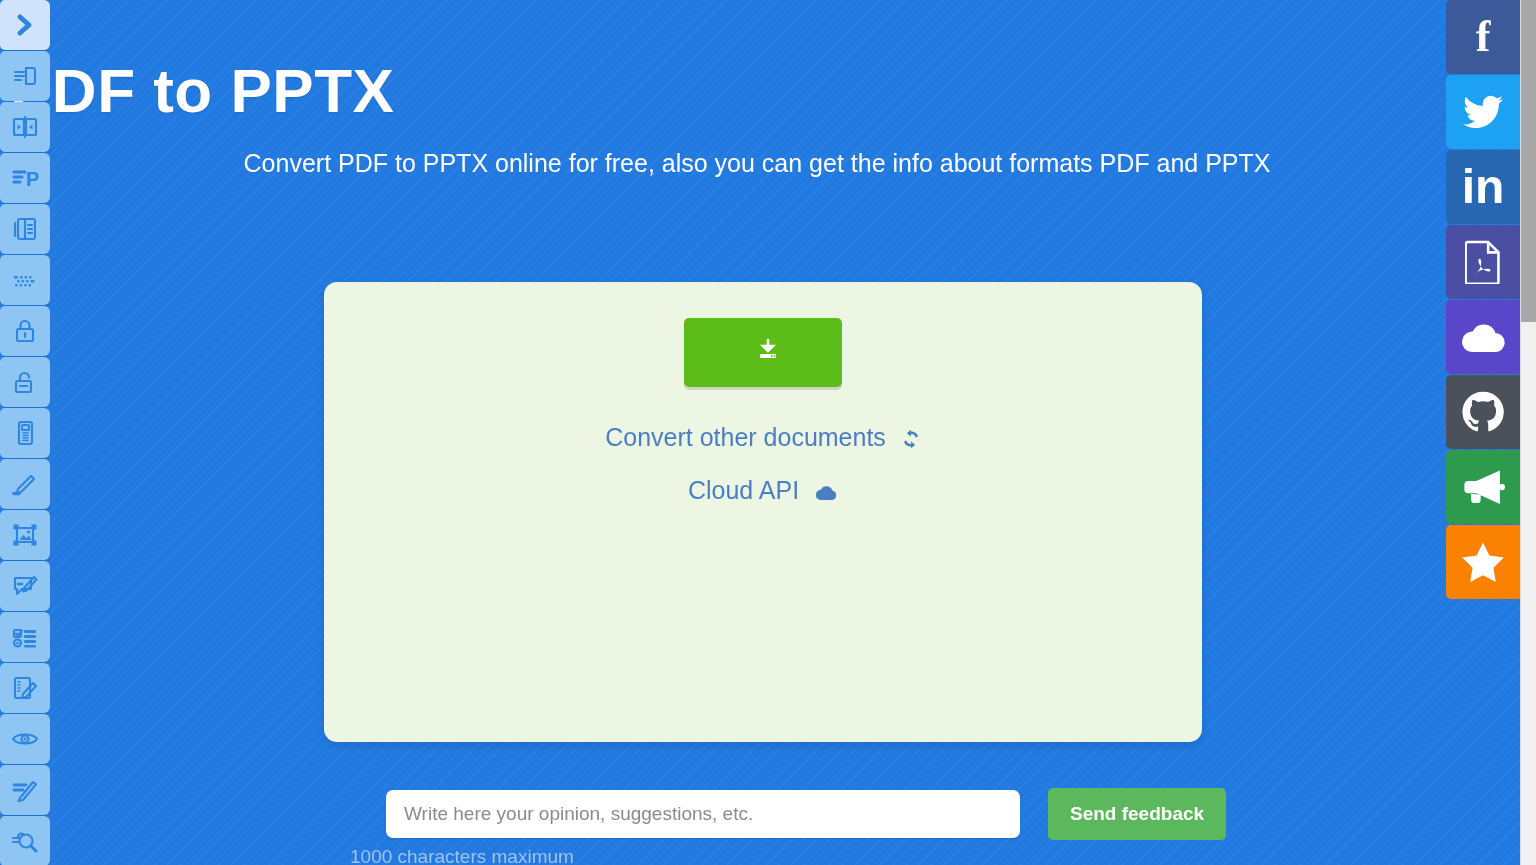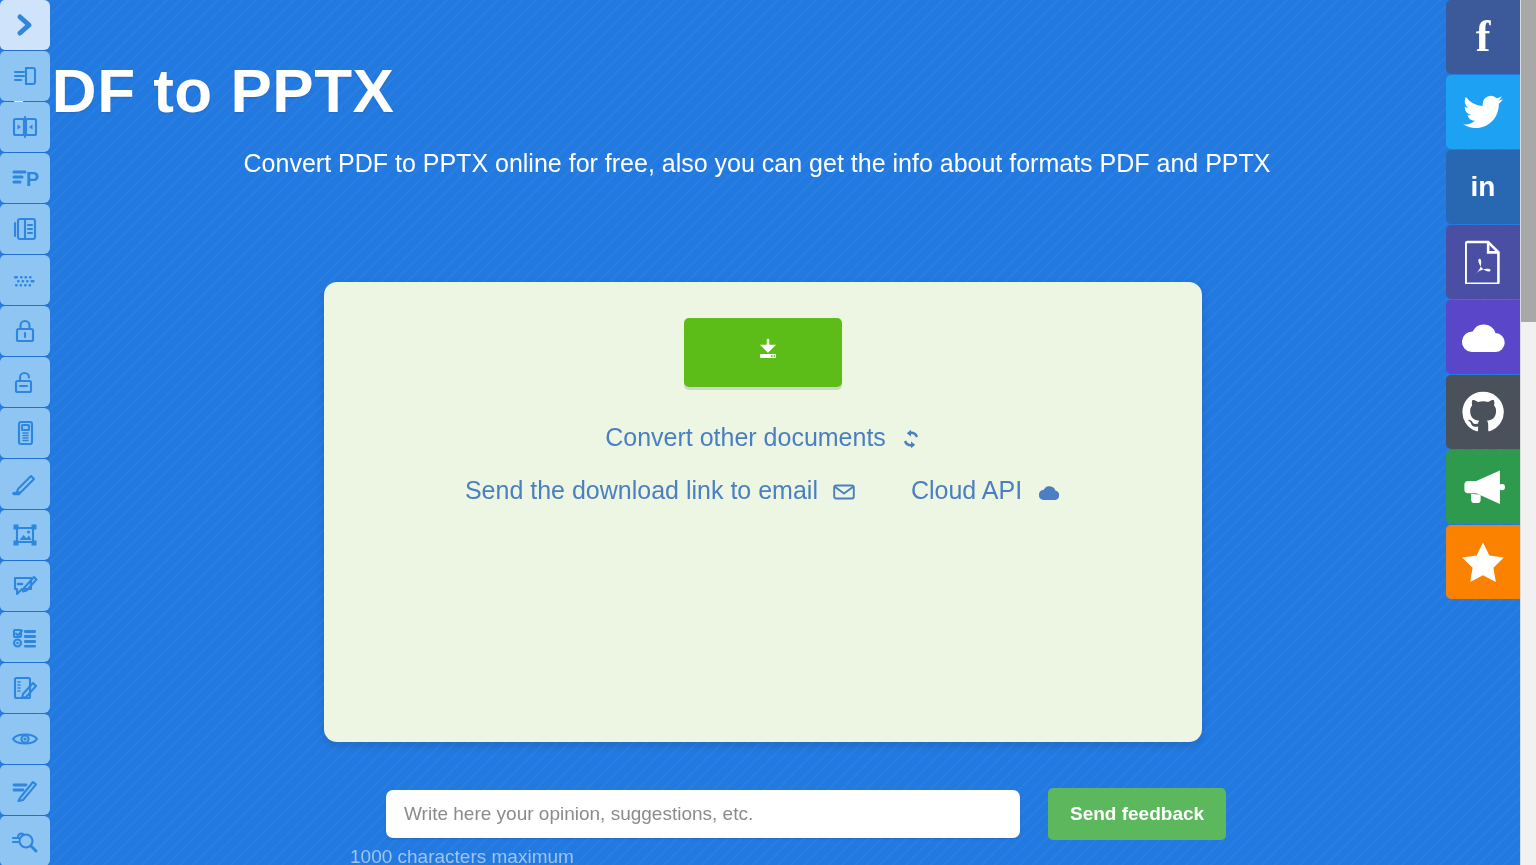--- a/index.html
+++ b/index.html
@@ -441,29 +441,20 @@
         <span>
           <svg width="20" height="20" viewBox="0 0 20 20" fill="#4a7fc1">
             <path d="M10 2.5 a7.5 7.5 0 0 1 7.1 5.1 l-2.3 .8 A5 5 0 0 0 10 5 V7.6 L5.8 4.2 10 0.8 Z"></path>
             <path d="M10 17.5 a7.5 7.5 0 0 1 -7.1 -5.1 l2.3 -.8 A5 5 0 0 0 10 15 v-2.6 l4.2 3.4 -4.2 3.4 Z"></path>
           </svg>
         </span>
       </a>
     </div>
 
     <div id="secondary-links-row">
-      <a class="card-link" id="send-email-link">
-        <span>Send the download link to email</span>
-        <span>
-          <svg width="22" height="20" viewBox="0 0 22 20">
-            <rect x="1.2" y="3.5" width="19.6" height="13" rx="2" fill="none" stroke="#4a7fc1" stroke-width="1.9"></rect>
-            <path d="M2.5 5.2 L11 11.5 L19.5 5.2" fill="none" stroke="#4a7fc1" stroke-width="1.9" stroke-linecap="round" stroke-linejoin="round"></path>
-          </svg>
-        </span>
-      </a>
       <a class="card-link" id="cloud-api-link">
         <span>Cloud API</span>
         <span>
           <svg width="24" height="18" viewBox="0 0 24 18" fill="#4a7fc1">
             <path d="M6.2 16 A5.2 5.2 0 0 1 6.8 5.7 A6.3 6.3 0 0 1 18.4 6.6 A4.8 4.8 0 0 1 18.2 16 Z"></path>
           </svg>
         </span>
       </a>
     </div>
   </div>
@@ -484,21 +475,21 @@
 
   <div class="social-tile" style="background:#1da1f2">
     <span>
       <svg width="40" height="34" viewBox="0 0 24 20">
         <path d="M24 2.4 a9.8 9.8 0 0 1 -2.8 .8 A4.9 4.9 0 0 0 23.3 .6 a9.8 9.8 0 0 1 -3.1 1.2 A4.9 4.9 0 0 0 11.8 5.3 a4.9 4.9 0 0 0 .1 1.1 A13.9 13.9 0 0 1 1.7 1 a4.9 4.9 0 0 0 1.5 6.5 a4.8 4.8 0 0 1 -2.2 -.6 v.1 a4.9 4.9 0 0 0 3.9 4.8 a5 5 0 0 1 -2.2 .1 a4.9 4.9 0 0 0 4.6 3.4 A9.8 9.8 0 0 1 0 17.4 A13.8 13.8 0 0 0 7.5 19.6 c9.1 0 14 -7.5 14 -14 v-.6 A9.9 9.9 0 0 0 24 2.4 Z"></path>
       </svg>
     </span>
   </div>
 
   <div class="social-tile" style="background:#2867b2">
-    <span class="social-glyph" style="font-family:'Liberation Sans',sans-serif;font-size:28px">in</span>
+    <span class="social-glyph" style="font-family:'Liberation Sans',sans-serif;font-size:48px">in</span>
   </div>
 
   <div class="social-tile" style="background:#4a4fa3">
     <span>
       <svg width="36" height="44" viewBox="0 0 28 34">
         <path d="M2 1.5 h16 l8 8 v23 a1.5 1.5 0 0 1 -1.5 1.5 H2 a1.5 1.5 0 0 1 -1.5 -1.5 V3 A1.5 1.5 0 0 1 2 1.5 Z" fill="none" stroke="#ffffff" stroke-width="2"></path>
         <path d="M18 1.5 v8 h8" fill="none" stroke="#ffffff" stroke-width="2"></path>
         <path d="M7 27 c5 -3 6 -8 5.5 -11 c-.4 -2.4 -2.6 -1.6 -2 .8 c.8 3.2 4 7.2 7.5 7.6 c2.2 .3 2.6 -2 .2 -2.2 c-2.8 -.2 -7.6 1.2 -11.2 4.8 Z" fill="#ffffff"></path>
       </svg>
     </span>

